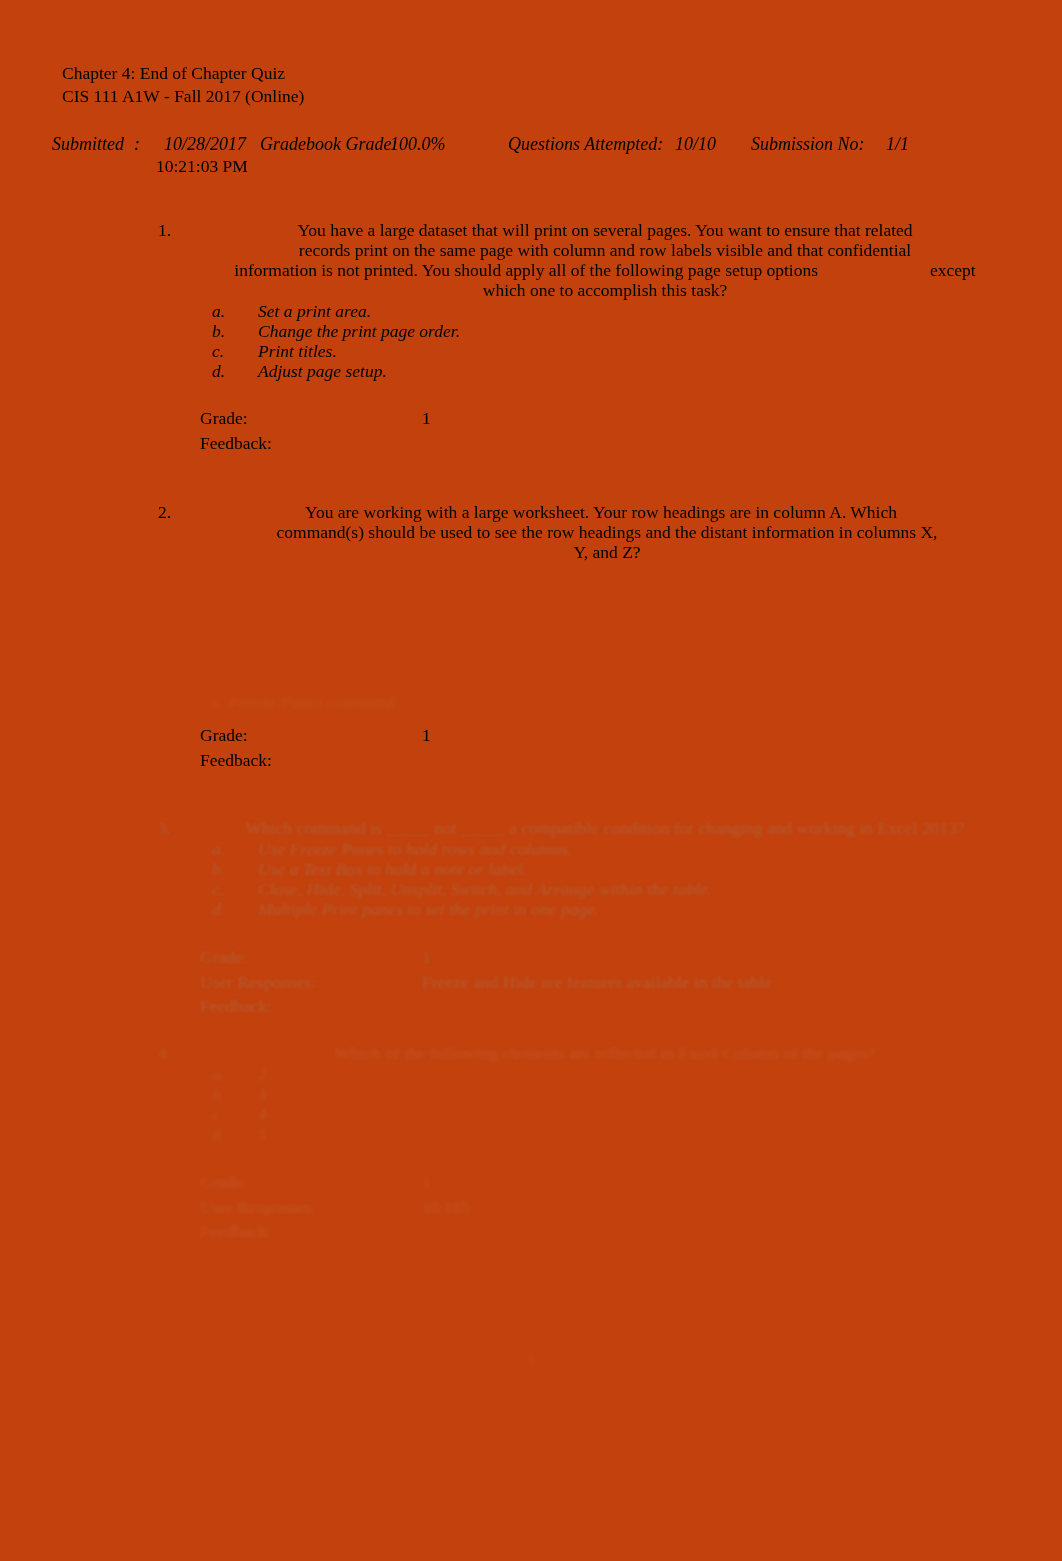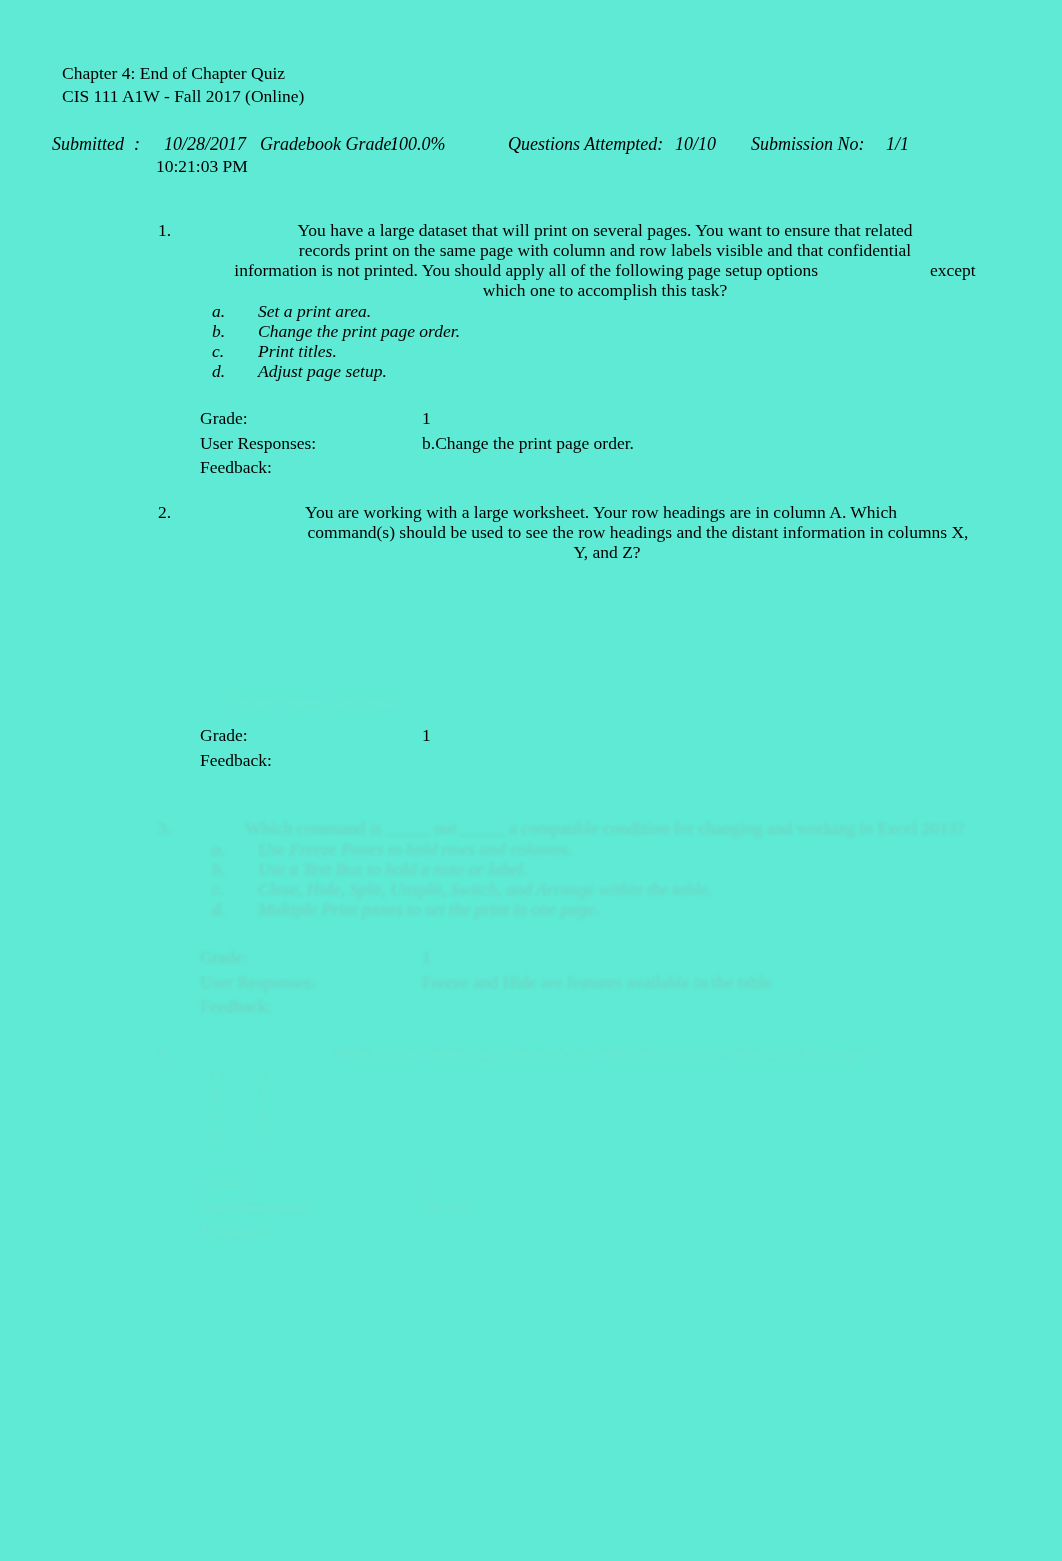--- a/index.html
+++ b/index.html
@@ -8,21 +8,21 @@
     background: #ffffff;
   }
   body {
     font-family: "Liberation Serif", "DejaVu Serif", serif;
     color: #000000;
   }
   .page {
     position: relative;
     width: 1062px;
     height: 1561px;
-    background: #5eead4;
+    background: #c2410c;
     overflow: hidden;
   }
 
   
   .doc-header {
     position: absolute;
     left: 62px;
     top: 62px;
     font-size: 17.5px;
     line-height: 23px;
@@ -146,29 +146,28 @@
 
     <div class="options" style="top:81px;">
       <div class="opt-row"><span class="opt-letter">a.</span><span class="opt-text">Set a print area.</span></div>
       <div class="opt-row"><span class="opt-letter">b.</span><span class="opt-text">Change the print page order.</span></div>
       <div class="opt-row"><span class="opt-letter">c.</span><span class="opt-text">Print titles.</span></div>
       <div class="opt-row"><span class="opt-letter">d.</span><span class="opt-text">Adjust page setup.</span></div>
     </div>
 
     <div class="grade-block" style="top:186px;">
       <div class="gb-row"><span class="gb-label">Grade:</span><span class="gb-value">1</span></div>
-      <div class="gb-row"><span class="gb-label">User Responses:</span><span class="gb-value">b.Change the print page order.</span></div>
       <div class="gb-row"><span class="gb-label">Feedback:</span><span class="gb-value"></span></div>
     </div>
   </div>
 
   <div class="question-block" style="left:158px; top:502px;">
     <div class="q-num" style="top:0px;">2.</div>
     <div class="q-text" style="top:0px; left:48px;">You are working with a large worksheet. Your row headings are in column A. Which</div>
-    <div class="q-text" style="top:20px; left:54px;margin-left:31px;">command(s) should be used to see the row headings and the distant information in columns X,</div>
+    <div class="q-text" style="top:20px; left:54px;">command(s) should be used to see the row headings and the distant information in columns X,</div>
     <div class="q-text" style="top:40px; left:54px;">Y, and Z?</div>
 
     <div class="options ghost-ultra" style="top:190px;">
       <div class="opt-row"><span class="opt-text">c.     Freeze Panes command</span></div>
     </div>
 
     <div class="grade-block" style="top:221px;">
       <div class="gb-row"><span class="gb-label">Grade:</span><span class="gb-value">1</span></div>
       <div class="gb-row"><span class="gb-label">Feedback:</span><span class="gb-value"></span></div>
     </div>

